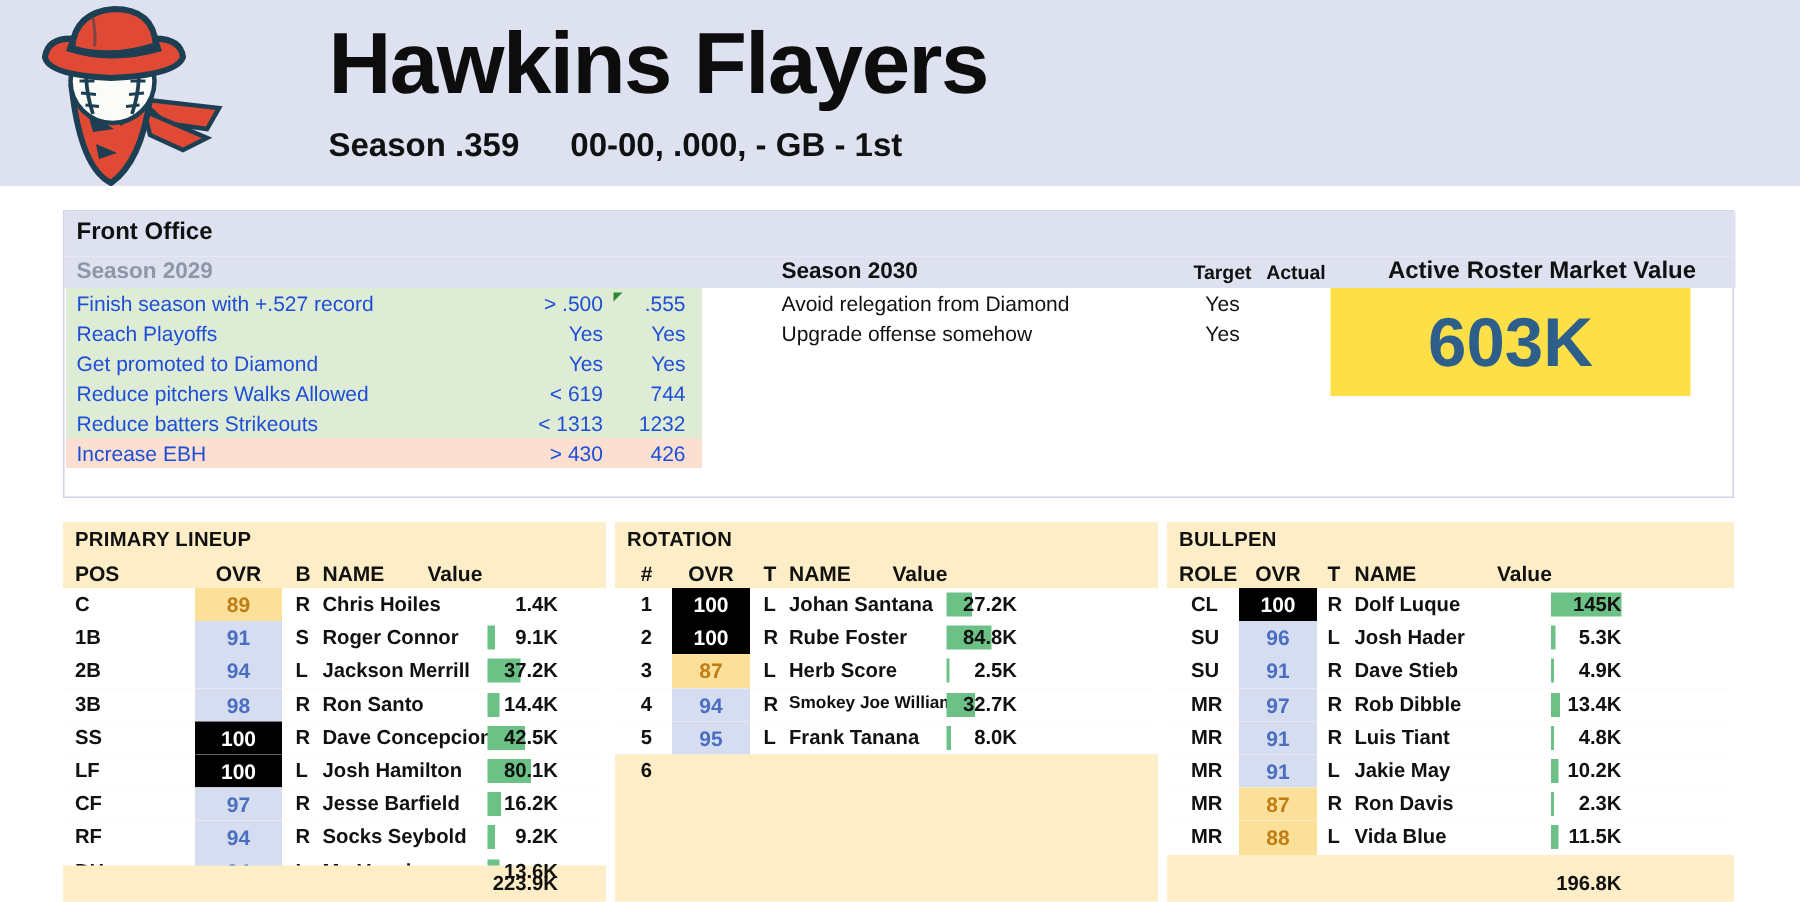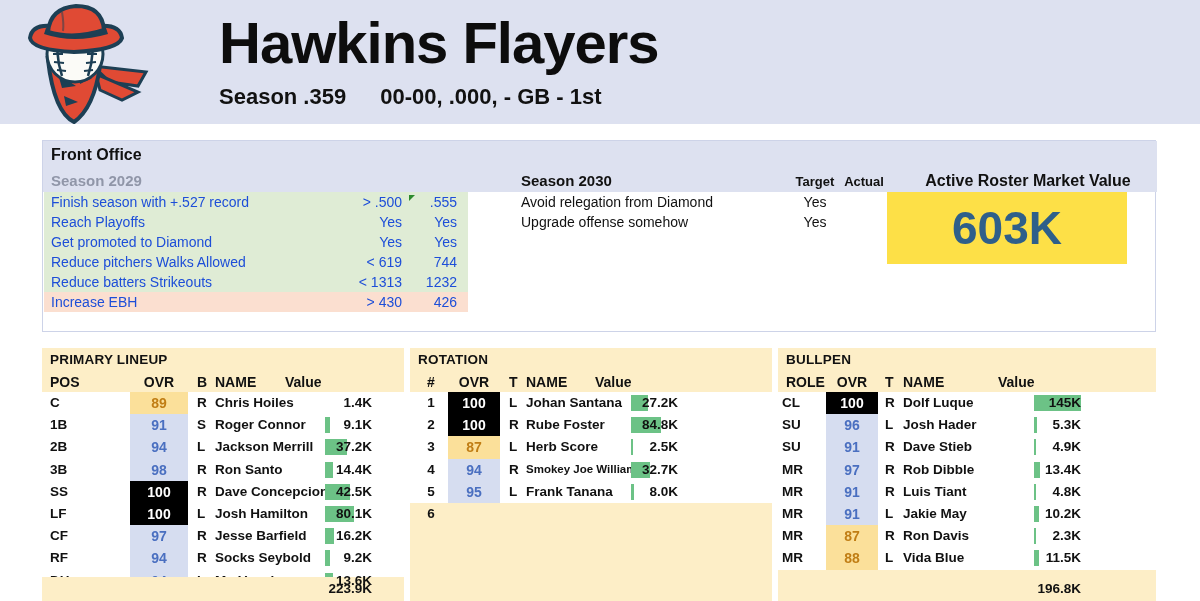--- a/index.html
+++ b/index.html
@@ -158,21 +158,21 @@
   .rows { position: absolute; left: 0; top: 44px; width: 100%; }
   .row {
     position: relative; height: 22.2px;
     background: #ffffff;
   }
   .row.blank { background: #fdeec7; }
 
   
   .c-pos  { position: absolute; left: 8px;  top: 3px; font-weight: bold; }
   .c-num  { position: absolute; left: 8px;  top: 3px; width: 26px; text-align: center; font-weight: bold; }
-  .c-role { position: absolute; left: 4px;  top: 3px; font-weight: bold; }
+  .c-role { position: absolute; left: 16px;  top: 3px; font-weight: bold; }
 
   .c-ovr-cell {
     position: absolute; top: 0; height: 22.2px;
     display: flex; align-items: center; justify-content: center;
     font-weight: bold; font-size: 14px;
   }
   .ovr-low   { background: #fbe09a; color: #c07d14; }
   .ovr-mid   { background: #d6ddf0; color: #4a6fc0; }
   .ovr-max   { background: #000000; color: #ffffff; }
 

